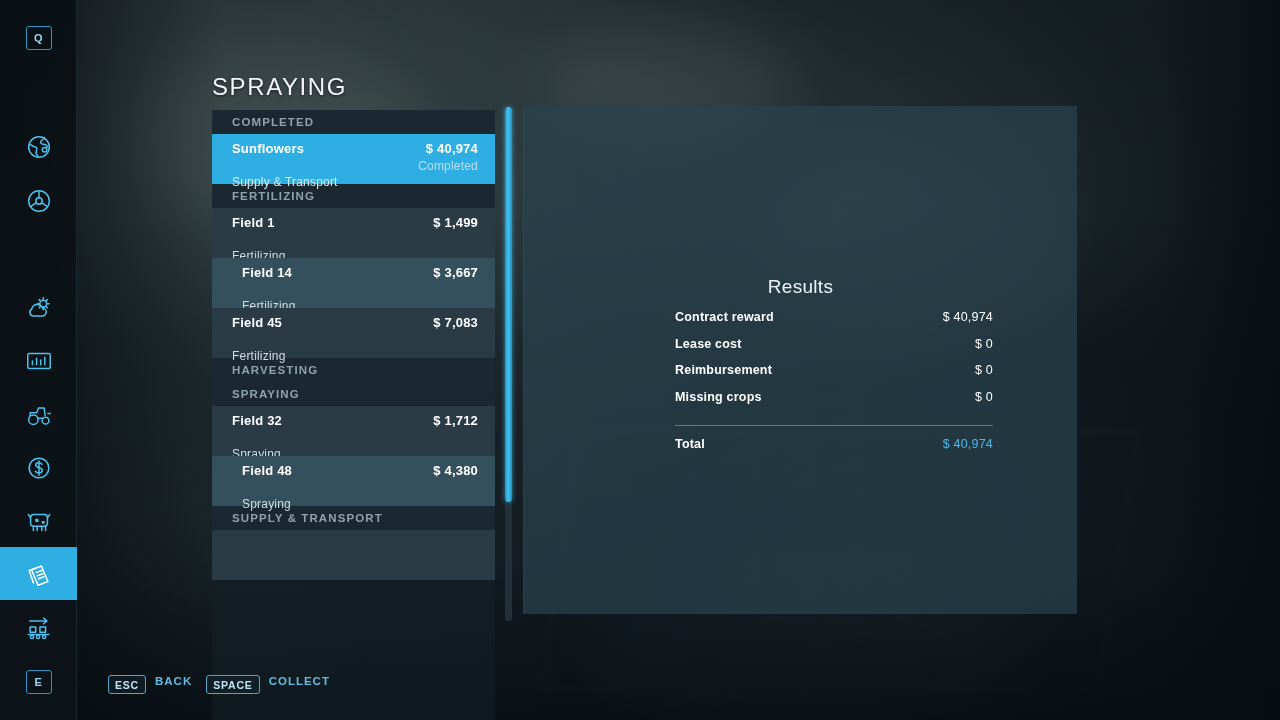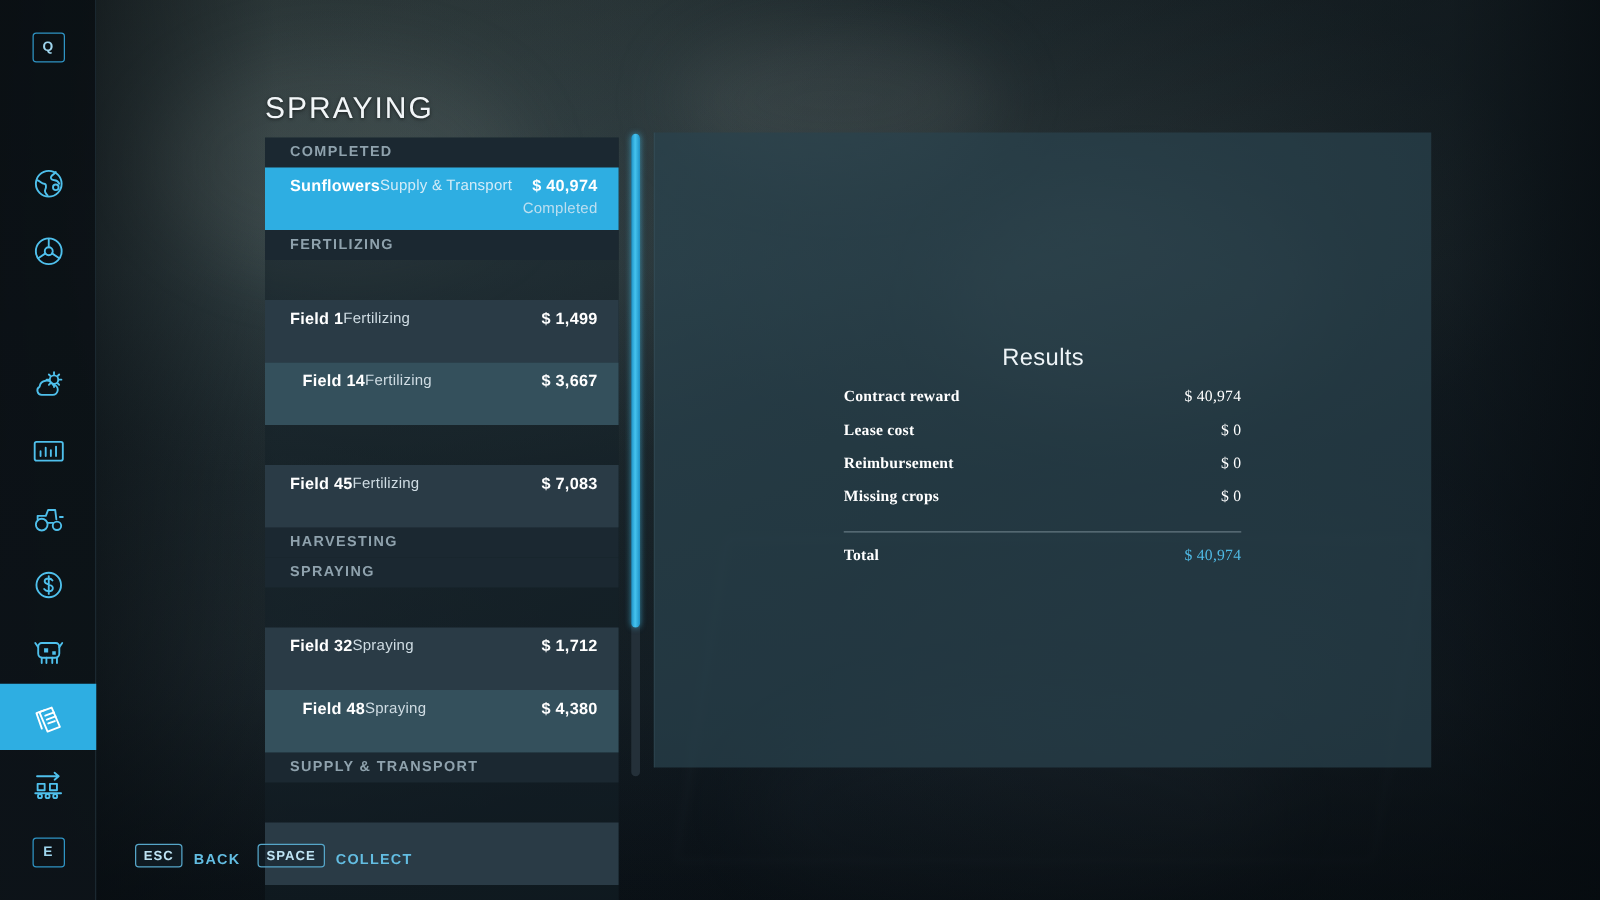--- a/index.html
+++ b/index.html
@@ -118,25 +118,25 @@
   }
 
   .row {
     position: relative;
     height: 50px;
     padding: 7px 17px 0 20px;
     display: flex;
     justify-content: space-between;
     align-items: flex-start;
   }
-  .row.dark  { background: #2a3b46; margin-top: 32px; }
+  .row.dark  { background: #2a3b46; }
   .row.light { background: #34505c; padding-left: 30px; }
   .row.sel   { background: #2eaee2; }
 
-  .row-left  { display: flex; flex-direction: row; gap: 0; }
+  .row-left  { display: flex; flex-direction: column; gap: 19px; }
   .row-right { display: flex; flex-direction: column; gap: 3px; align-items: flex-end; }
 
   .row-title {
     font-size: 13px;
     font-weight: bold;
     color: #ffffff;
     letter-spacing: 0.2px;
   }
   .row-sub {
     font-size: 12px;
@@ -172,38 +172,37 @@
     width: 7px; height: 395px;
     background: linear-gradient(to right, #1e90c4, #45c3ef 45%, #1e90c4);
     border-radius: 4px;
     box-shadow: 0 0 5px rgba(70,195,240,0.65);
   }
 
   
   .detail-panel {
     position: absolute;
     left: 523px; top: 106px;
-    width: 622px; height: 508px;
+    width: 554px; height: 508px;
     background: rgba(42,66,78,0.72);
     border-left: 1px solid rgba(120,160,175,0.10);
   }
   .results-title {
     position: absolute;
     left: 0; right: 0; top: 170px;
     text-align: center;
     font-size: 19px;
     color: #eef4f7;
     font-weight: 400;
     letter-spacing: 0.3px;
   }
   .results-table {
     position: absolute;
     left: 151px; top: 204px;
     width: 318px;
-    font-family: Liberation Serif, serif;
   }
   .res-row {
     display: flex;
     justify-content: space-between;
     align-items: baseline;
     height: 26.5px;
   }
   .res-label {
     font-size: 12.5px;
     font-weight: bold;
@@ -224,21 +223,21 @@
   .res-row.total .res-value { color: #4fb9e4; }
 
   
   .helpbar {
     position: absolute;
     left: 108px; bottom: 26px;
     display: flex;
     align-items: center;
     gap: 14px;
   }
-  .help-item { display: flex; align-items: flex-end; gap: 9px; }
+  .help-item { display: flex; align-items: flex-start; gap: 9px; }
   .help-key {
     border: 1px solid #56a6c9;
     border-radius: 3px;
     color: #bfe4f4;
     font-size: 10.5px;
     font-weight: bold;
     letter-spacing: 0.8px;
     padding: 4px 6px 3px 6px;
     line-height: 1;
     background: rgba(20,36,46,0.5);

